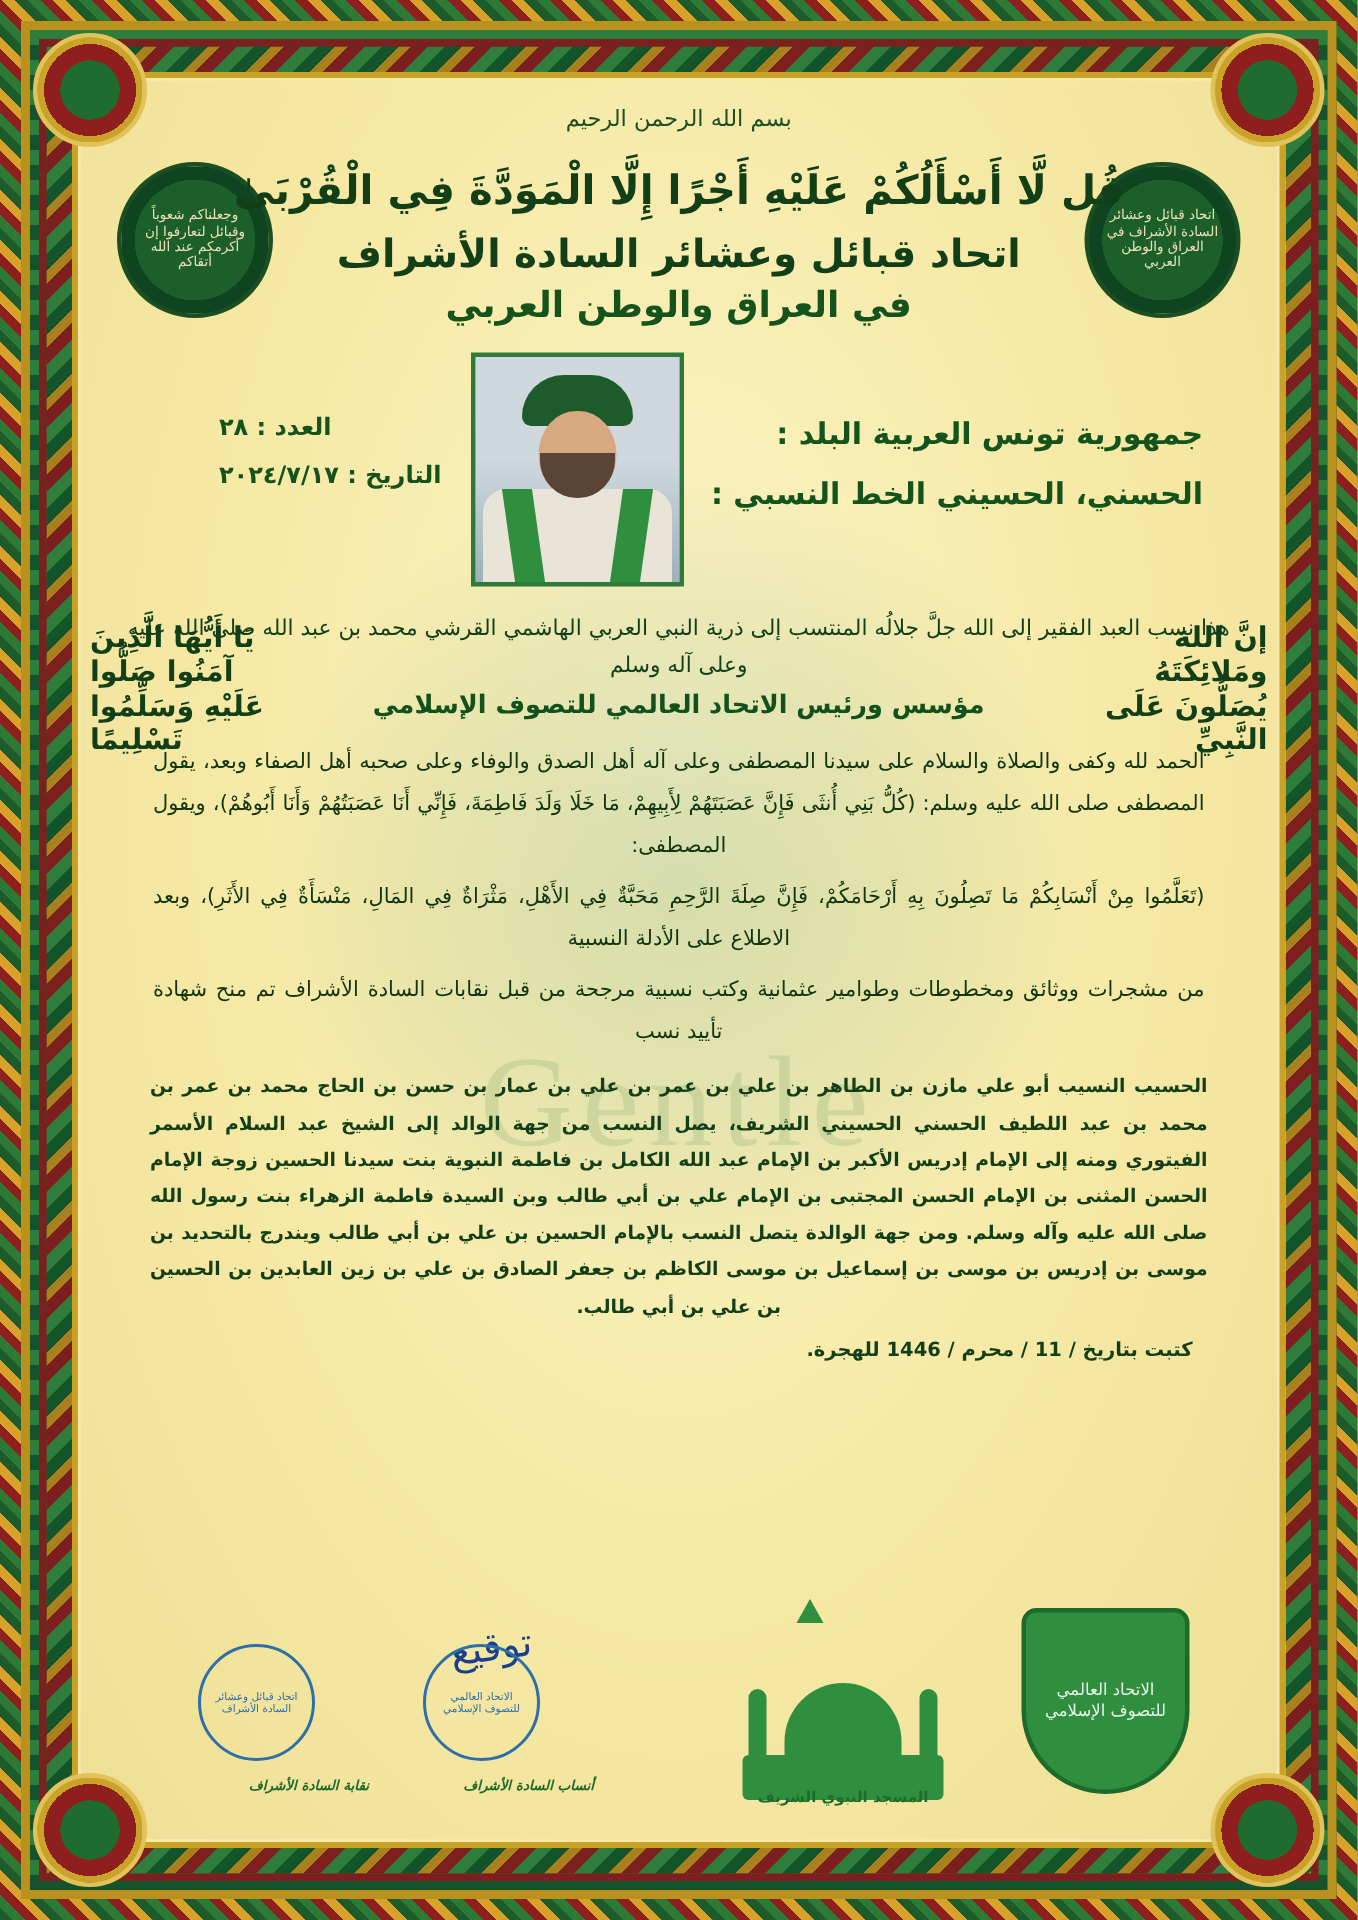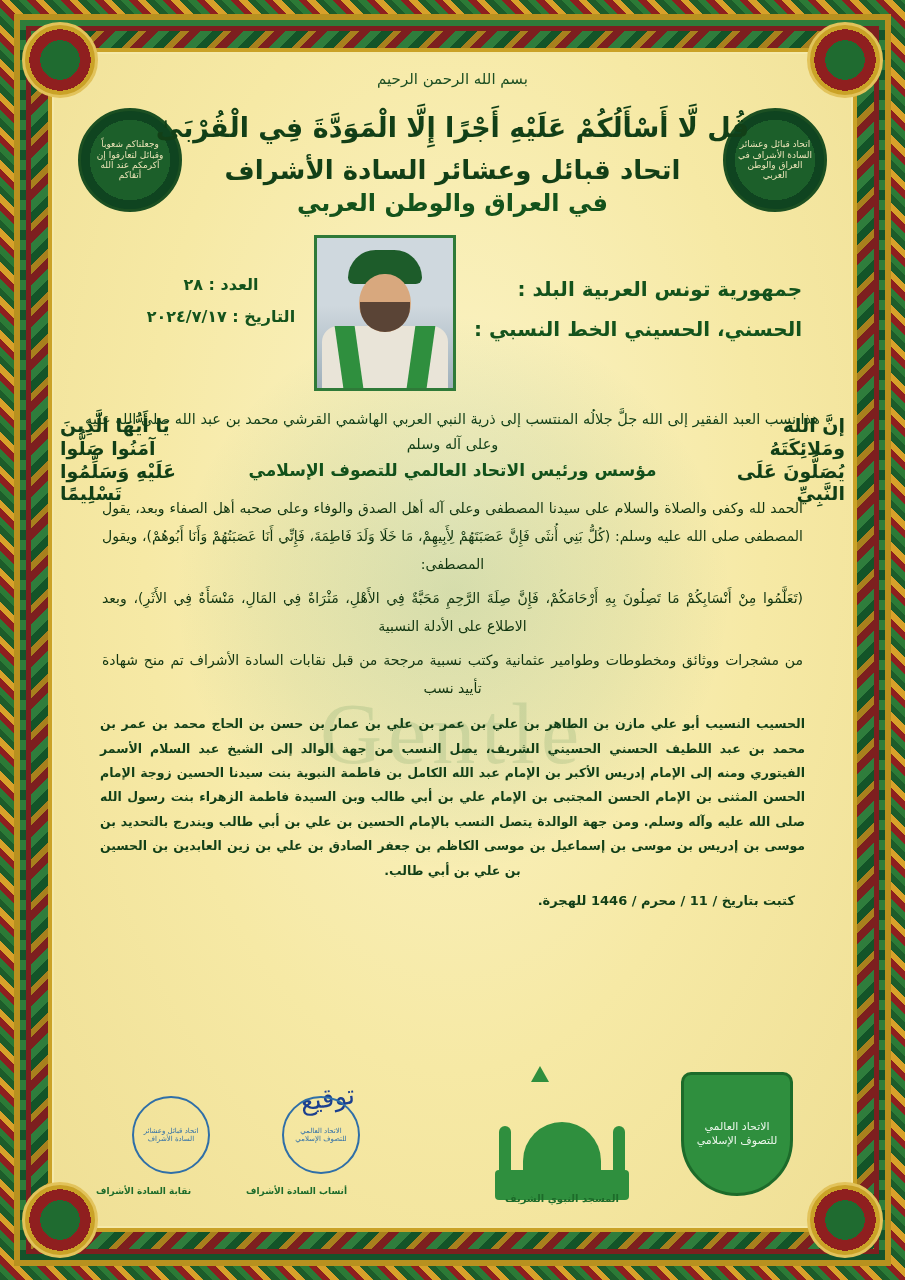--- a/index.html
+++ b/index.html
@@ -144,21 +144,21 @@
     width:126px;height:62px;background:#e9e4d8;border-radius:16px 16px 0 0;
   }
   .p-sash-l{position:absolute;left:22px;bottom:0;width:20px;height:62px;background:#2f8f3e;transform:skewX(8deg)}
   .p-sash-r{position:absolute;right:22px;bottom:0;width:20px;height:62px;background:#2f8f3e;transform:skewX(-8deg)}
 
   .meta{
     text-align:right;font-size:20px;color:#14531c;font-weight:bold;
     line-height:2;margin-top:34px;min-width:190px;
   }
   .meta-left{
-    text-align:center;font-size:16px;color:#14531c;font-weight:bold;
+    text-align:left;font-size:16px;color:#14531c;font-weight:bold;
     line-height:2;margin-top:34px;min-width:150px;margin-left:43px;
   }
 
   .intro-line{
     font-size:14.5px;color:#123f17;margin-top:16px;line-height:1.7;
   }
   .name-line{
     font-size:19px;color:#12511b;font-weight:bold;margin-top:8px;
   }
   .role-line{
@@ -186,21 +186,21 @@
   }
   .seal-stamp{
     position:absolute;bottom:44px;width:78px;height:78px;border-radius:50%;
     border:2px solid #2b5f8f;color:#2b5f8f;font-size:7px;
     display:flex;align-items:center;justify-content:center;text-align:center;
     padding:6px;box-sizing:border-box;line-height:1.2;
   }
   .seal-stamp.s1{left:78px;border-color:#2f6fa8;color:#2f6fa8}
   .seal-stamp.s2{left:228px;border-color:#2f6fa8;color:#2f6fa8}
   .seal-cap{
-    position:absolute;bottom:22px;font-size:9px;color:#1d6b2a;font-weight:bold;width:150px;text-align:left;
+    position:absolute;bottom:22px;font-size:9px;color:#1d6b2a;font-weight:bold;width:150px;text-align:right;font-style:italic;
   }
   .seal-cap.c1{left:42px}
   .seal-cap.c2{left:192px}
   .signature{
     position:absolute;left:246px;bottom:104px;font-size:26px;color:#1b3f8f;
     font-family:"Liberation Serif", serif;transform:rotate(-8deg);
   }
   .dome{
     position:absolute;right:214px;bottom:18px;width:150px;height:120px;
   }

